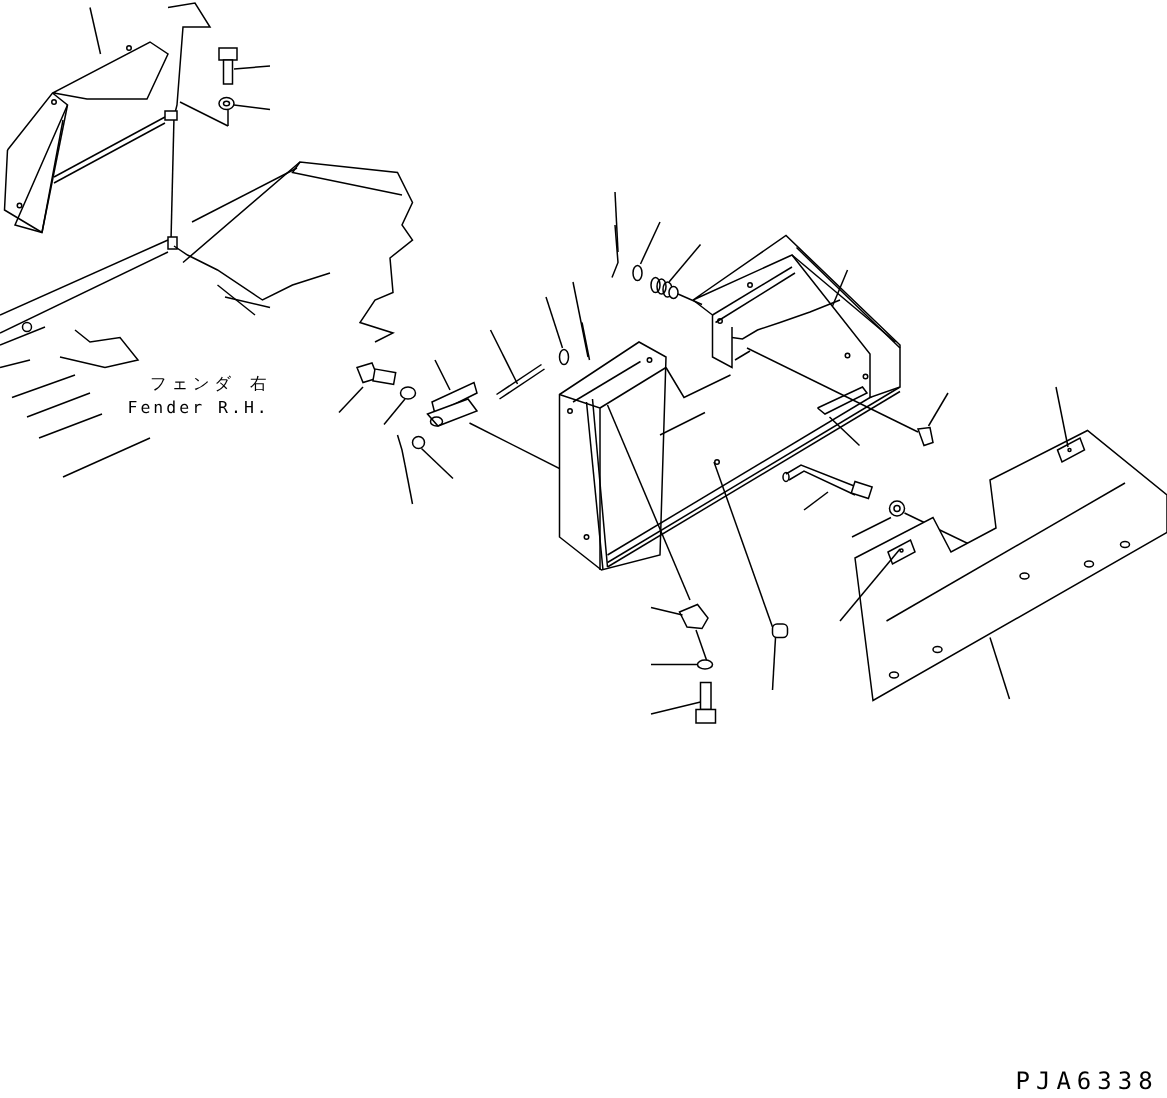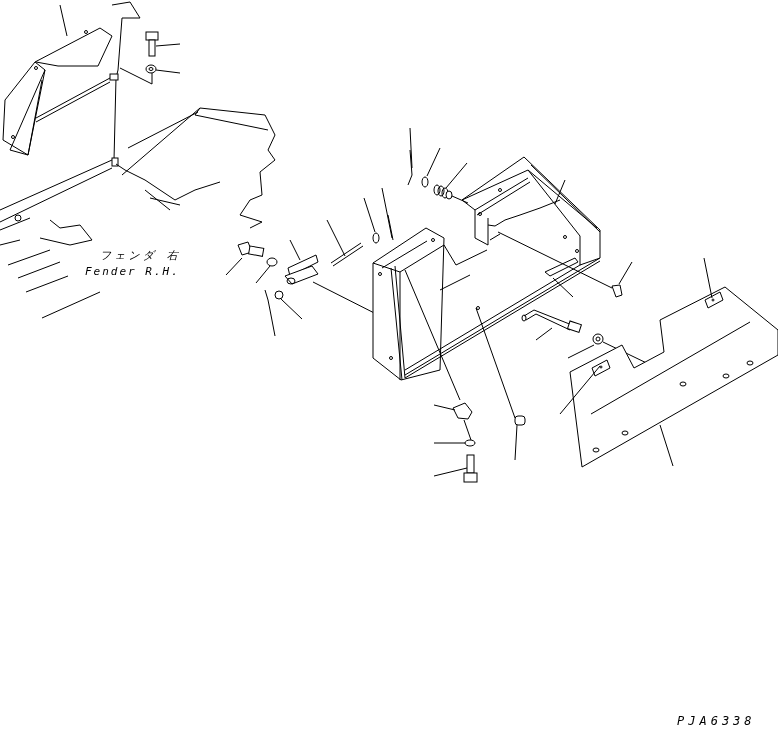--- a/index.html
+++ b/index.html
@@ -1,24 +1,24 @@
 <!DOCTYPE html>
 <html><head>
 <meta charset="utf-8">
 <style>
   html, body { margin: 0; padding: 0; background: #ffffff; }
   body { width: 778px; height: 732px; position: relative; overflow: hidden; font-family: "DejaVu Sans Mono", monospace; }
-  #canvas { position: absolute; left: 0; top: 0; width: 778px; height: 732px; font-style: italic; }
+  #canvas { position: absolute; left: 0; top: 0; width: 778px; height: 732px; }
   svg { position: absolute; left: 0; top: 0; }
   svg .l { stroke: #000; stroke-width: 1; fill: none; }
   svg .f { stroke: #000; stroke-width: 1; fill: #fff; }
   .label { position: absolute; color: #000; font-size: 11px; letter-spacing: 2px; white-space: pre; line-height: 12px; }
   #label-jp { left: 100px; top: 250px; letter-spacing: 3px; }
   #label-en { left: 85px; top: 266px; }
-  #label-code { left: 677px; top: 715px; font-size: 12px; letter-spacing: 4px; }
+  #label-code { left: 677px; top: 715px; font-size: 16px; letter-spacing: 4px; }
 </style>
 </head>
 <body>
 
 <div id="canvas">
 <svg width="778" height="732" viewBox="0 0 778 732">
 
   <g>
     <polyline class="l" points="5,100 35,62 100,28 112,36 98,66 58,66 36,62"></polyline>
     <polyline class="l" points="35,62 45,70 10,150 28,155 42,80"></polyline>

